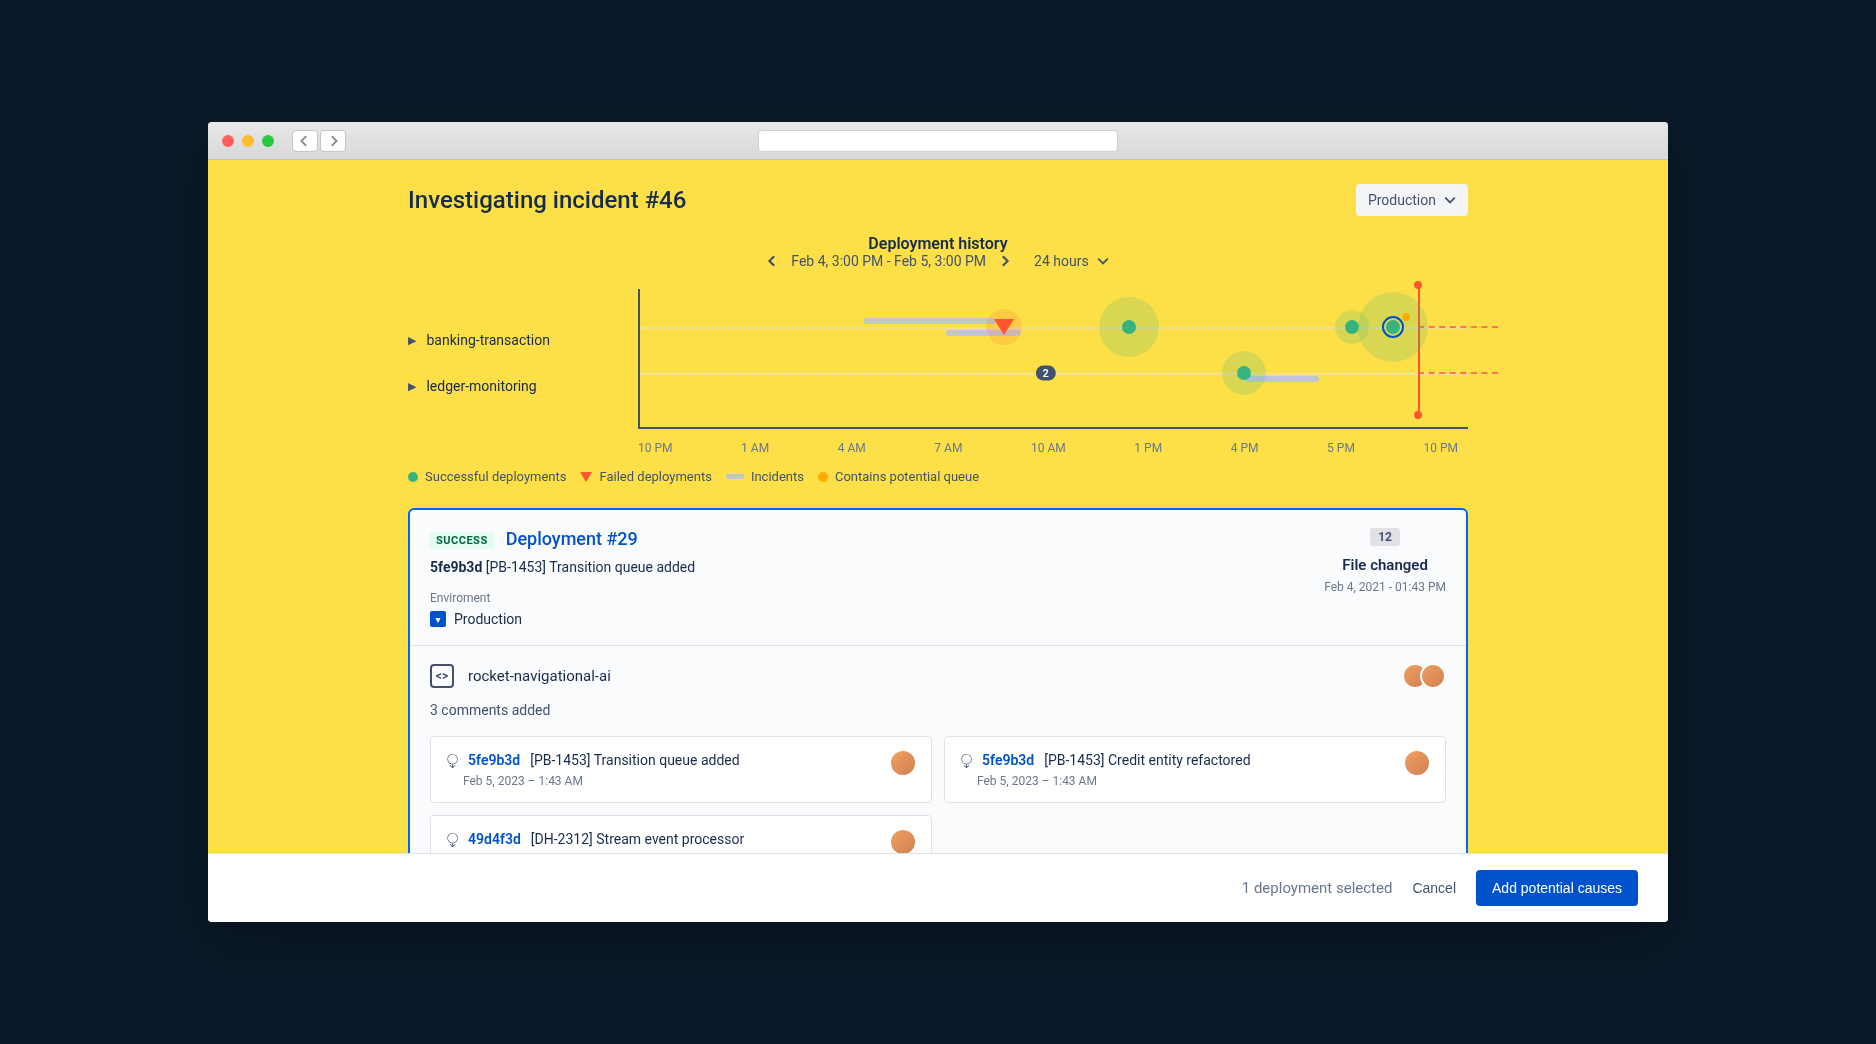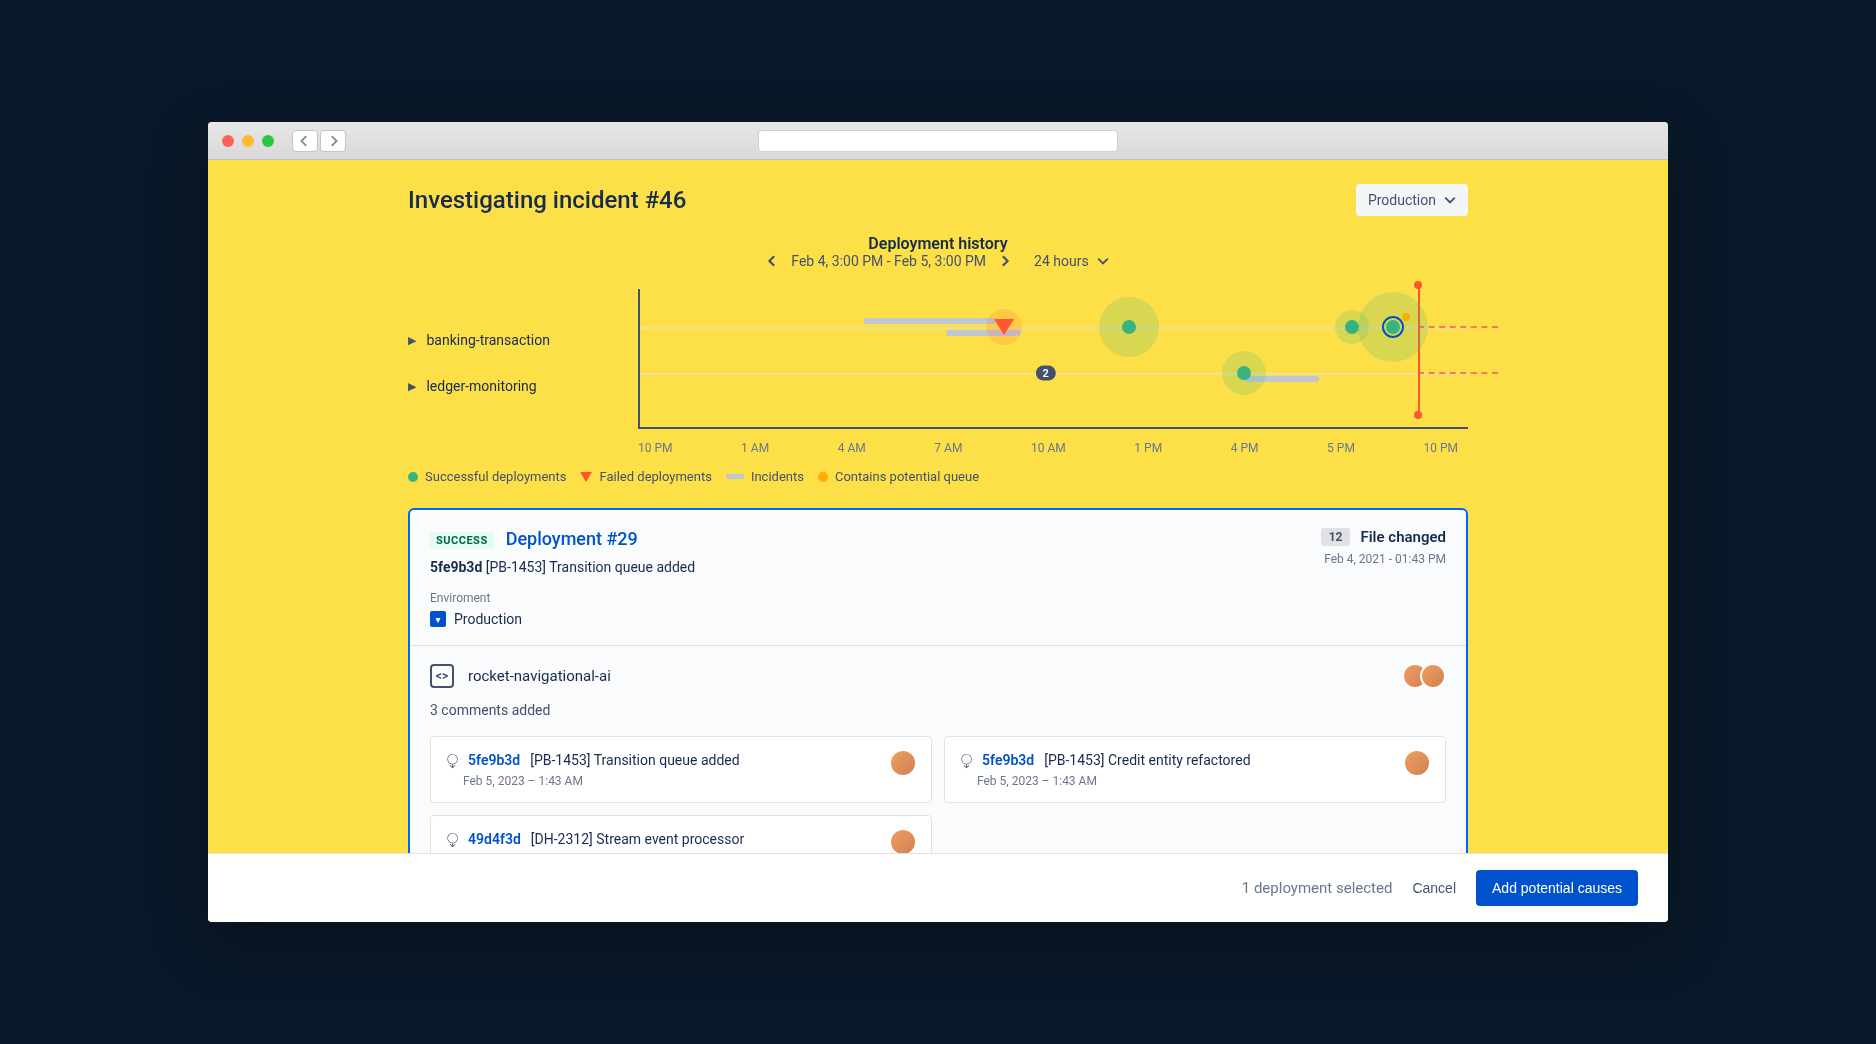--- a/index.html
+++ b/index.html
@@ -47,21 +47,21 @@
 .legend-item { display: flex; align-items: center; gap: 7px; }
 .lg-dot { width: 10px; height: 10px; border-radius: 50%; }
 .lg-tri { width: 0; height: 0; border-left: 6px solid transparent; border-right: 6px solid transparent; border-top: 10px solid #ff5630; }
 .lg-bar { width: 18px; height: 5px; background: #c1c7d0; border-radius: 2px; }
 .deploy-card { border: 2px solid #0065ff; border-radius: 6px; background: #fafbfc; margin-bottom: 20px; }
 .card-header { padding: 18px 20px; position: relative; }
 .card-title-row { display: flex; align-items: flex-end; gap: 12px; }
 .badge-success { background: #e3fcef; color: #006644; font-size: 11px; font-weight: 700; padding: 2px 6px; border-radius: 3px; letter-spacing: 0.5px; }
 .deploy-name { font-size: 18px; font-weight: 500; color: #0052cc; }
 .card-right { position: absolute; right: 20px; top: 18px; text-align: right; }
-.file-changed { display: flex; align-items: center; justify-content: flex-end; gap: 10px; font-size: 15px; color: #172b4d; font-weight: 600; }
+.file-changed { display: flex; align-items: center; justify-content: flex-end; gap: 10px; font-size: 15px; color: #172b4d; font-weight: 600; flex-direction: column; }
 .count-badge { background: #dfe1e6; color: #42526e; font-size: 12px; font-weight: 700; padding: 2px 8px; border-radius: 3px; }
 .timestamp { font-size: 12px; color: #6b778c; margin-top: 6px; }
 .commit-line { font-size: 14px; color: #172b4d; margin-top: 10px; }
 .commit-hash { font-weight: 700; }
 .env-label { font-size: 12px; color: #6b778c; margin-top: 16px; }
 .env-value { display: flex; align-items: center; gap: 8px; font-size: 14px; color: #172b4d; margin-top: 6px; }
 .env-icon { width: 16px; height: 16px; background: #0052cc; border-radius: 2px; display: flex; align-items: center; justify-content: center; color: #fff; font-size: 10px; }
 .divider { height: 1px; background: #dfe1e6; }
 .repo-section { padding: 18px 20px; }
 .repo-row { display: flex; align-items: center; gap: 14px; position: relative; }

